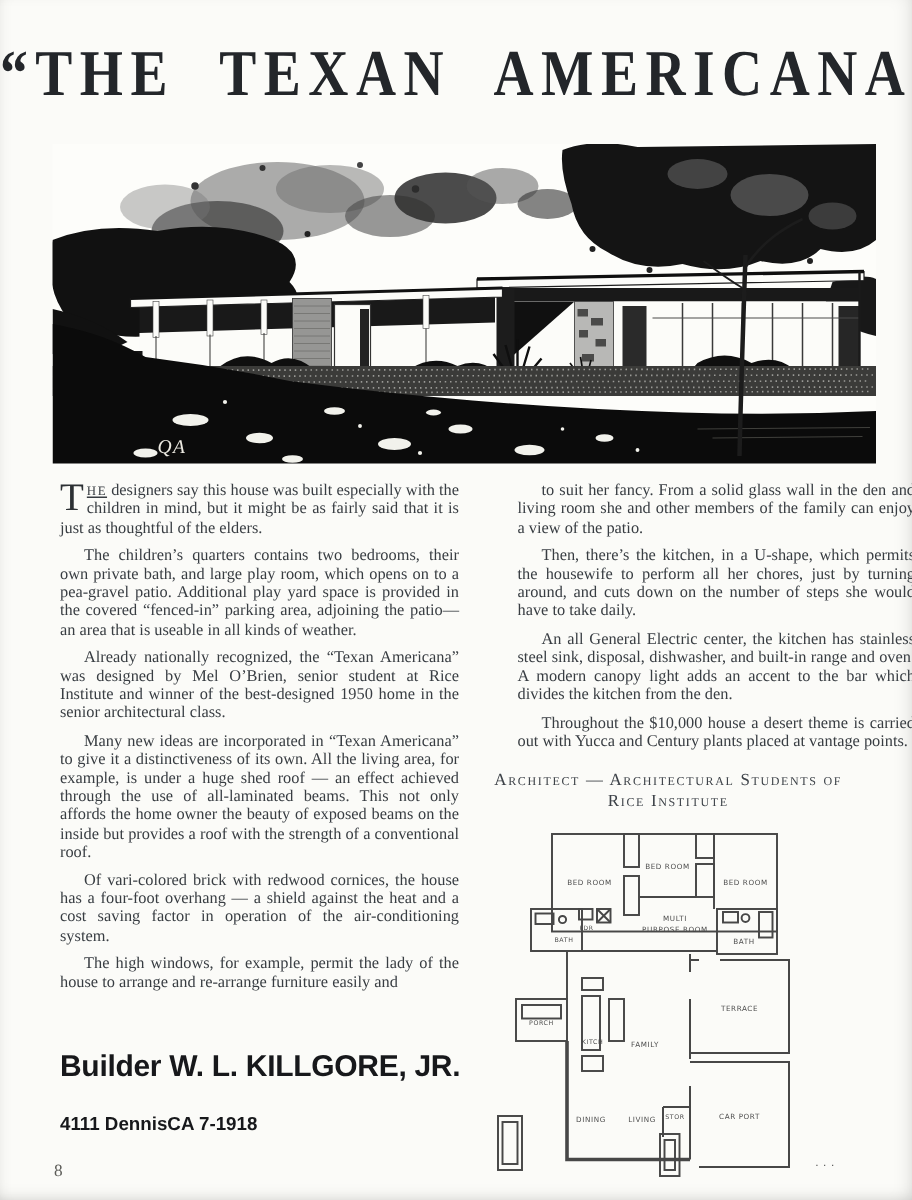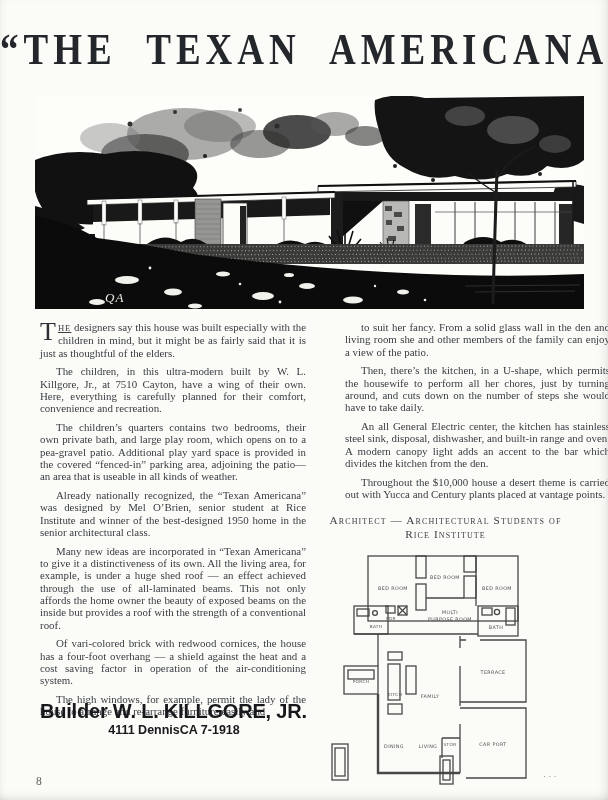--- a/index.html
+++ b/index.html
@@ -41,21 +41,21 @@
   .plan text {
     font-family:"DejaVu Sans", sans-serif; fill:#4d4d4d;
     letter-spacing:.4px;
   }
   .builder { position:absolute; left:40px; top:700px; width:268px; color:#17181b; }
   .builder-name {
     font-family:"Liberation Sans", sans-serif; font-weight:700;
     font-size:20px; letter-spacing:-0.2px; white-space:nowrap;
   }
   .builder-row {
-    display:flex; justify-content:center; margin-top:0;
+    display:flex; justify-content:flex-start; margin-top:19px;
     font-family:"Liberation Sans", sans-serif; font-weight:700; font-size:12.5px;
   }
   .page-num { position:absolute; left:36px; top:775px; font-size:11.5px; color:#5c5c58; }
 </style>
 </head>
 <body>
 
 <div class="page">
 
   <div class="title-wrap">
@@ -219,21 +219,20 @@
     </g>
 
     <text x="70" y="206" font-size="13" font-style="italic" letter-spacing="1" fill="#eceae2" font-family="Liberation Serif, serif">QA</text>
   </svg>
 
   <div class="col col-left">
     <p class="lead">
       <span class="dropcap">T</span><span class="sc">HE</span>
       <span>designers say this house was built especially with the children in mind, but it might be as fairly said that it is just as thoughtful of the elders.</span>
     </p>
-    <p>The children, in this ultra-modern built by W. L. Killgore, Jr., at 7510 Cayton, have a wing of their own. Here, everything is carefully planned for their comfort, convenience and recreation.</p>
     <p>The children’s quarters contains two bedrooms, their own private bath, and large play room, which opens on to a pea-gravel patio. Additional play yard space is provided in the covered “fenced-in” parking area, adjoining the patio—an area that is useable in all kinds of weather.</p>
     <p>Already nationally recognized, the “Texan Americana” was designed by Mel O’Brien, senior student at Rice Institute and winner of the best-designed 1950 home in the senior architectural class.</p>
     <p>Many new ideas are incorporated in “Texan Americana” to give it a distinctiveness of its own. All the living area, for example, is under a huge shed roof — an effect achieved through the use of all-laminated beams. This not only affords the home owner the beauty of exposed beams on the inside but provides a roof with the strength of a conventional roof.</p>
     <p>Of vari-colored brick with redwood cornices, the house has a four-foot overhang — a shield against the heat and a cost saving factor in operation of the air-conditioning system.</p>
     <p>The high windows, for example, permit the lady of the house to arrange and re-arrange furniture easily and</p>
   </div>
 
   <div class="col col-right">
     <p>to suit her fancy. From a solid glass wall in the den and living room she and other members of the family can enjoy a view of the patio.</p>
     <p>Then, there’s the kitchen, in a U-shape, which permits the housewife to perform all her chores, just by turning around, and cuts down on the number of steps she would have to take daily.</p>

